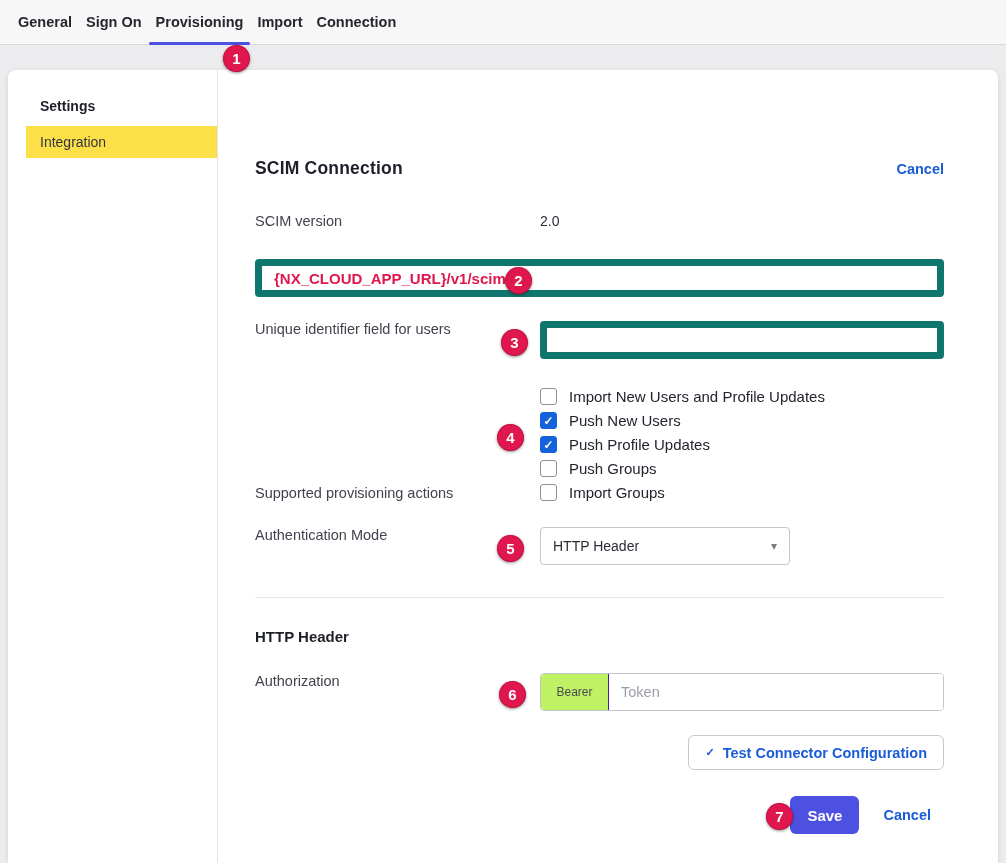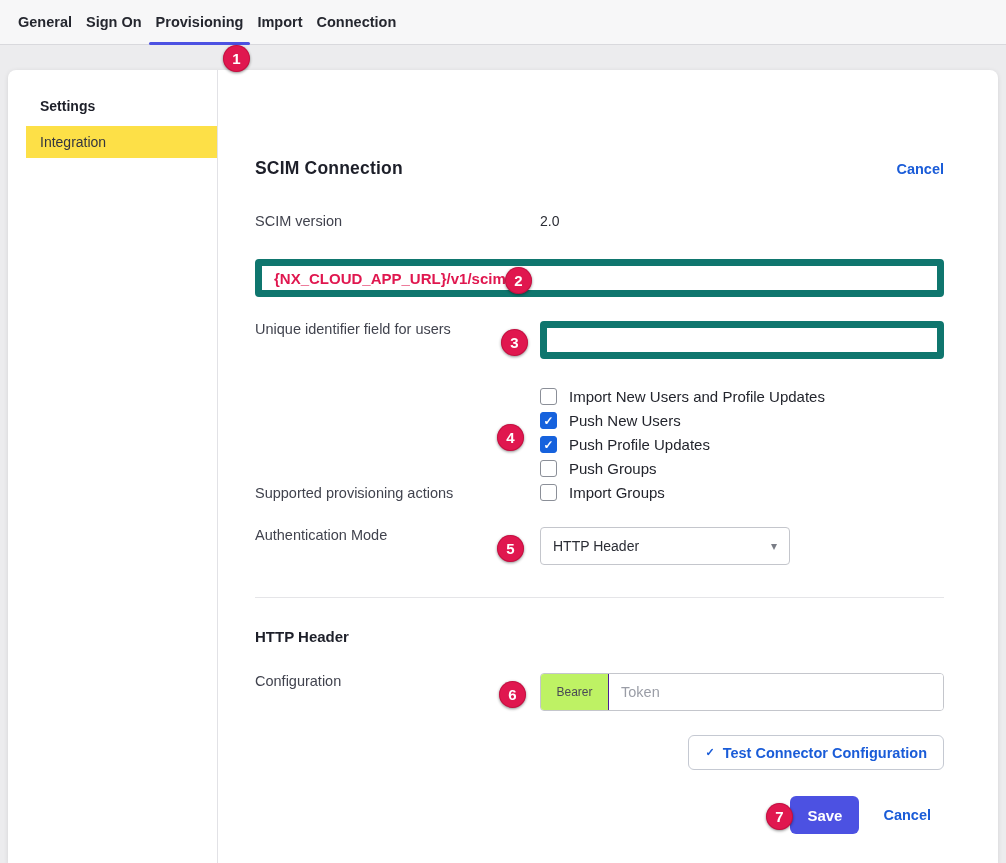--- a/index.html
+++ b/index.html
@@ -165,21 +165,21 @@
           <span>HTTP Header</span>
           <span class="caret">▾</span>
         </div>
       </div>
 
       <hr class="divider">
 
       <h2 class="section-title">HTTP Header</h2>
 
       <div class="form-row">
-        <div class="label">Configuration</div>
+        <div class="label">Authorization</div>
         <div class="auth-group">
           <span class="auth-prefix">Bearer</span>
           <input class="auth-input" placeholder="Token" style="">
         </div>
       </div>
 
       <div class="row-right row-test">
         <button class="test-btn">
           <span class="check">✓</span>
           <span>Test Connector Configuration</span>

